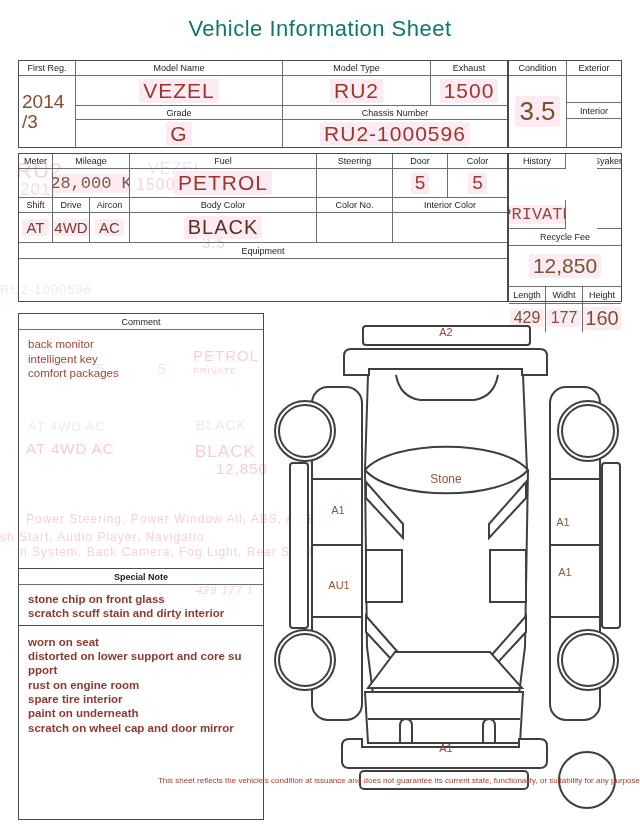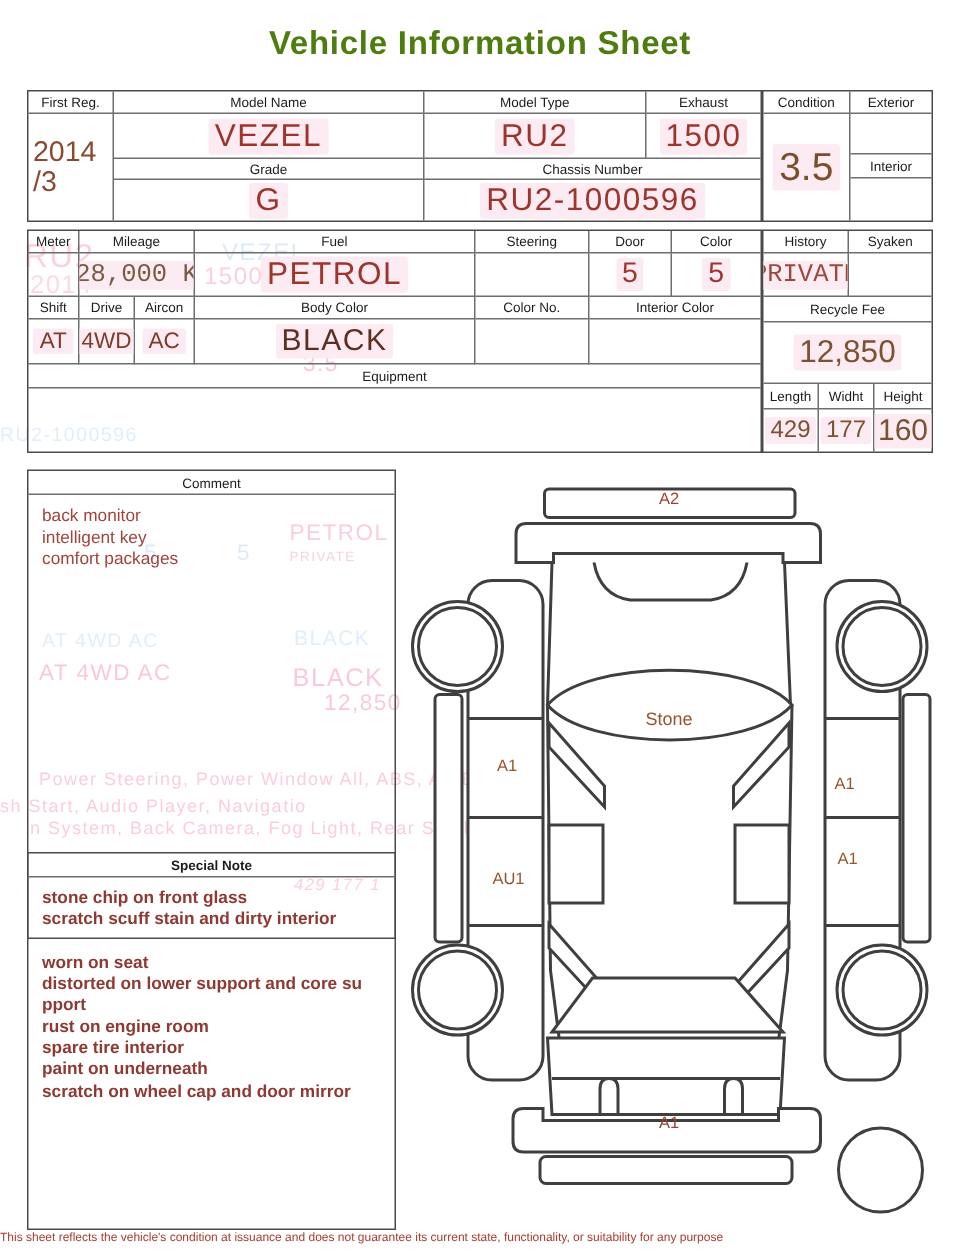--- a/index.html
+++ b/index.html
@@ -1,19 +1,19 @@
 <!DOCTYPE html>
 <html><head>
 <meta charset="utf-8">
 <style>
   html,body{margin:0;padding:0;background:#fff;}
   body{font-family:"Liberation Sans","DejaVu Sans",sans-serif;}
   .sheet{position:relative;width:640px;height:835px;background:#fff;overflow:hidden;}
   .title{position:absolute;left:0;top:16px;width:100%;text-align:center;
-         font-size:22px;font-weight:700;color:#4d7c0f;letter-spacing:.5px;z-index:3;}
+         font-size:22px;font-weight:400;color:#0f766e;letter-spacing:.5px;z-index:3;}
   .box{position:absolute;border:1.5px solid #4a4a4a;box-sizing:border-box;z-index:2;background:transparent;}
   .grid{display:grid;box-sizing:border-box;}
   .cell{box-sizing:border-box;display:flex;align-items:center;justify-content:center;
         overflow:hidden;white-space:nowrap;}
   .br{border-right:1px solid #6e6e6e;}
   .bb{border-bottom:1px solid #6e6e6e;}
   .hdr{font-size:9px;color:#1c1c1c;}
   .red{color:#9e352b;}
   .brown{color:#7c5230;}
   .halo{background:#fcebf3;padding:0 4px;border-radius:2px;}
@@ -23,21 +23,21 @@
   .mid{font-size:15px;}
   .sm{font-size:17px;font-family:Liberation Mono, monospace;}
   .cond{font-size:26px;color:#7a4f28;}
   .eqwrap{padding:2px 6px;}
   .eqline{font-size:11.5px;line-height:15px;color:#a63c30;white-space:nowrap;}
   .panel-hdr{height:15px;border-bottom:1px solid #6e6e6e;display:flex;
              align-items:center;justify-content:center;font-size:9px;color:#1c1c1c;}
   .lines{padding:7px 9px 0 9px;}
   .comment-line{font-size:11.5px;line-height:14.5px;color:#a1443c;min-height:14.5px;white-space:nowrap;}
   .note-line{font-size:11.5px;line-height:14.3px;color:#8e3a33;min-height:14.3px;white-space:nowrap;}
-  .footer{position:absolute;left:0;top:820px;width:100%;text-align:left;
+  .footer{position:absolute;left:0;top:776px;width:100%;text-align:right;
           font-size:8px;color:#a63c30;z-index:3;}
   .ghost{position:absolute;z-index:1;white-space:nowrap;font-weight:500;letter-spacing:1px;pointer-events:none;}
   svg text{font-family:"Liberation Sans","DejaVu Sans",sans-serif;}
   .diagram{position:absolute;left:270px;top:312px;z-index:2;}
 </style>
 </head>
 <body>
 
 <div class="sheet">
 
@@ -126,21 +126,21 @@
         </div>
       <div class="cell br bb"></div>
       <div class="cell bb"></div>
     </div>
     <div>
       <div class="panel-hdr">Equipment</div>
     </div>
   </div>
 
   <div class="box" style="left:508px;top:153px;width:114px;height:149px;">
-    <div class="grid" style="grid-template-columns:57px 1fr;grid-template-rows:15px 29px;">
+    <div class="grid" style="grid-template-columns:57px 1fr;grid-template-rows:15px 29px;gap:31px;">
       <div class="cell hdr br bb">History</div>
       <div class="cell hdr bb">Syaken</div>
       <div class="cell br bb sm" style="color:#9a4a3c">
           <span class="halo">PRIVATE</span>
         </div>
       <div class="cell bb"></div>
     </div>
     <div class="panel-hdr" style="height:16px">Recycle Fee</div>
     <div class="cell bb brown" style="height:41px;font-size:21px">
         <span class="halo">12,850</span>

